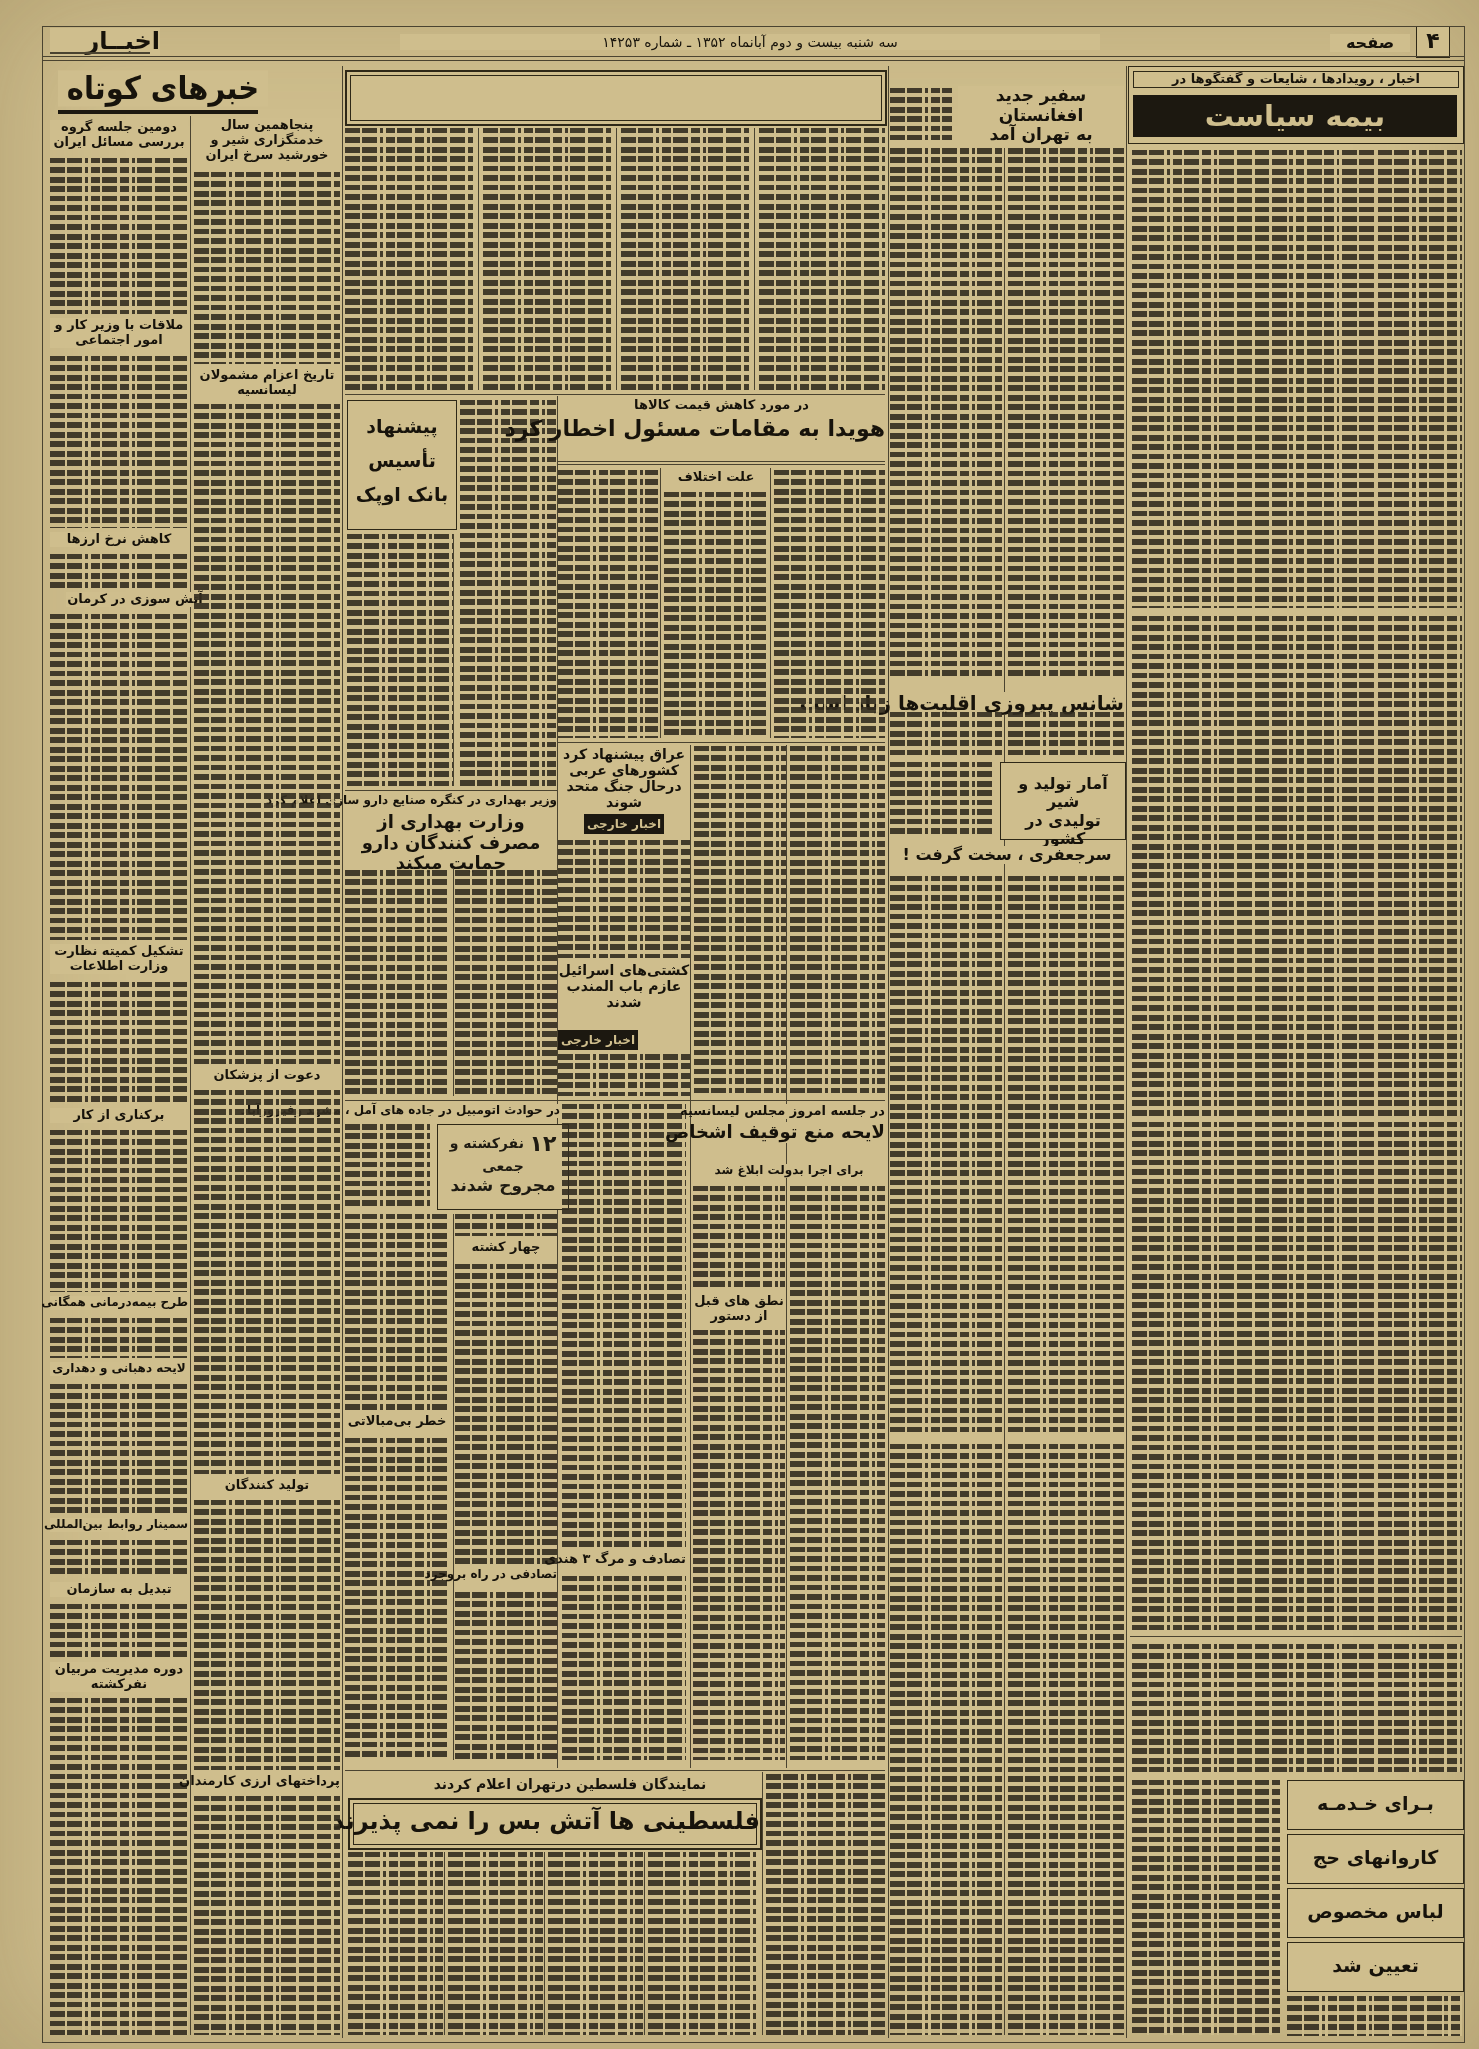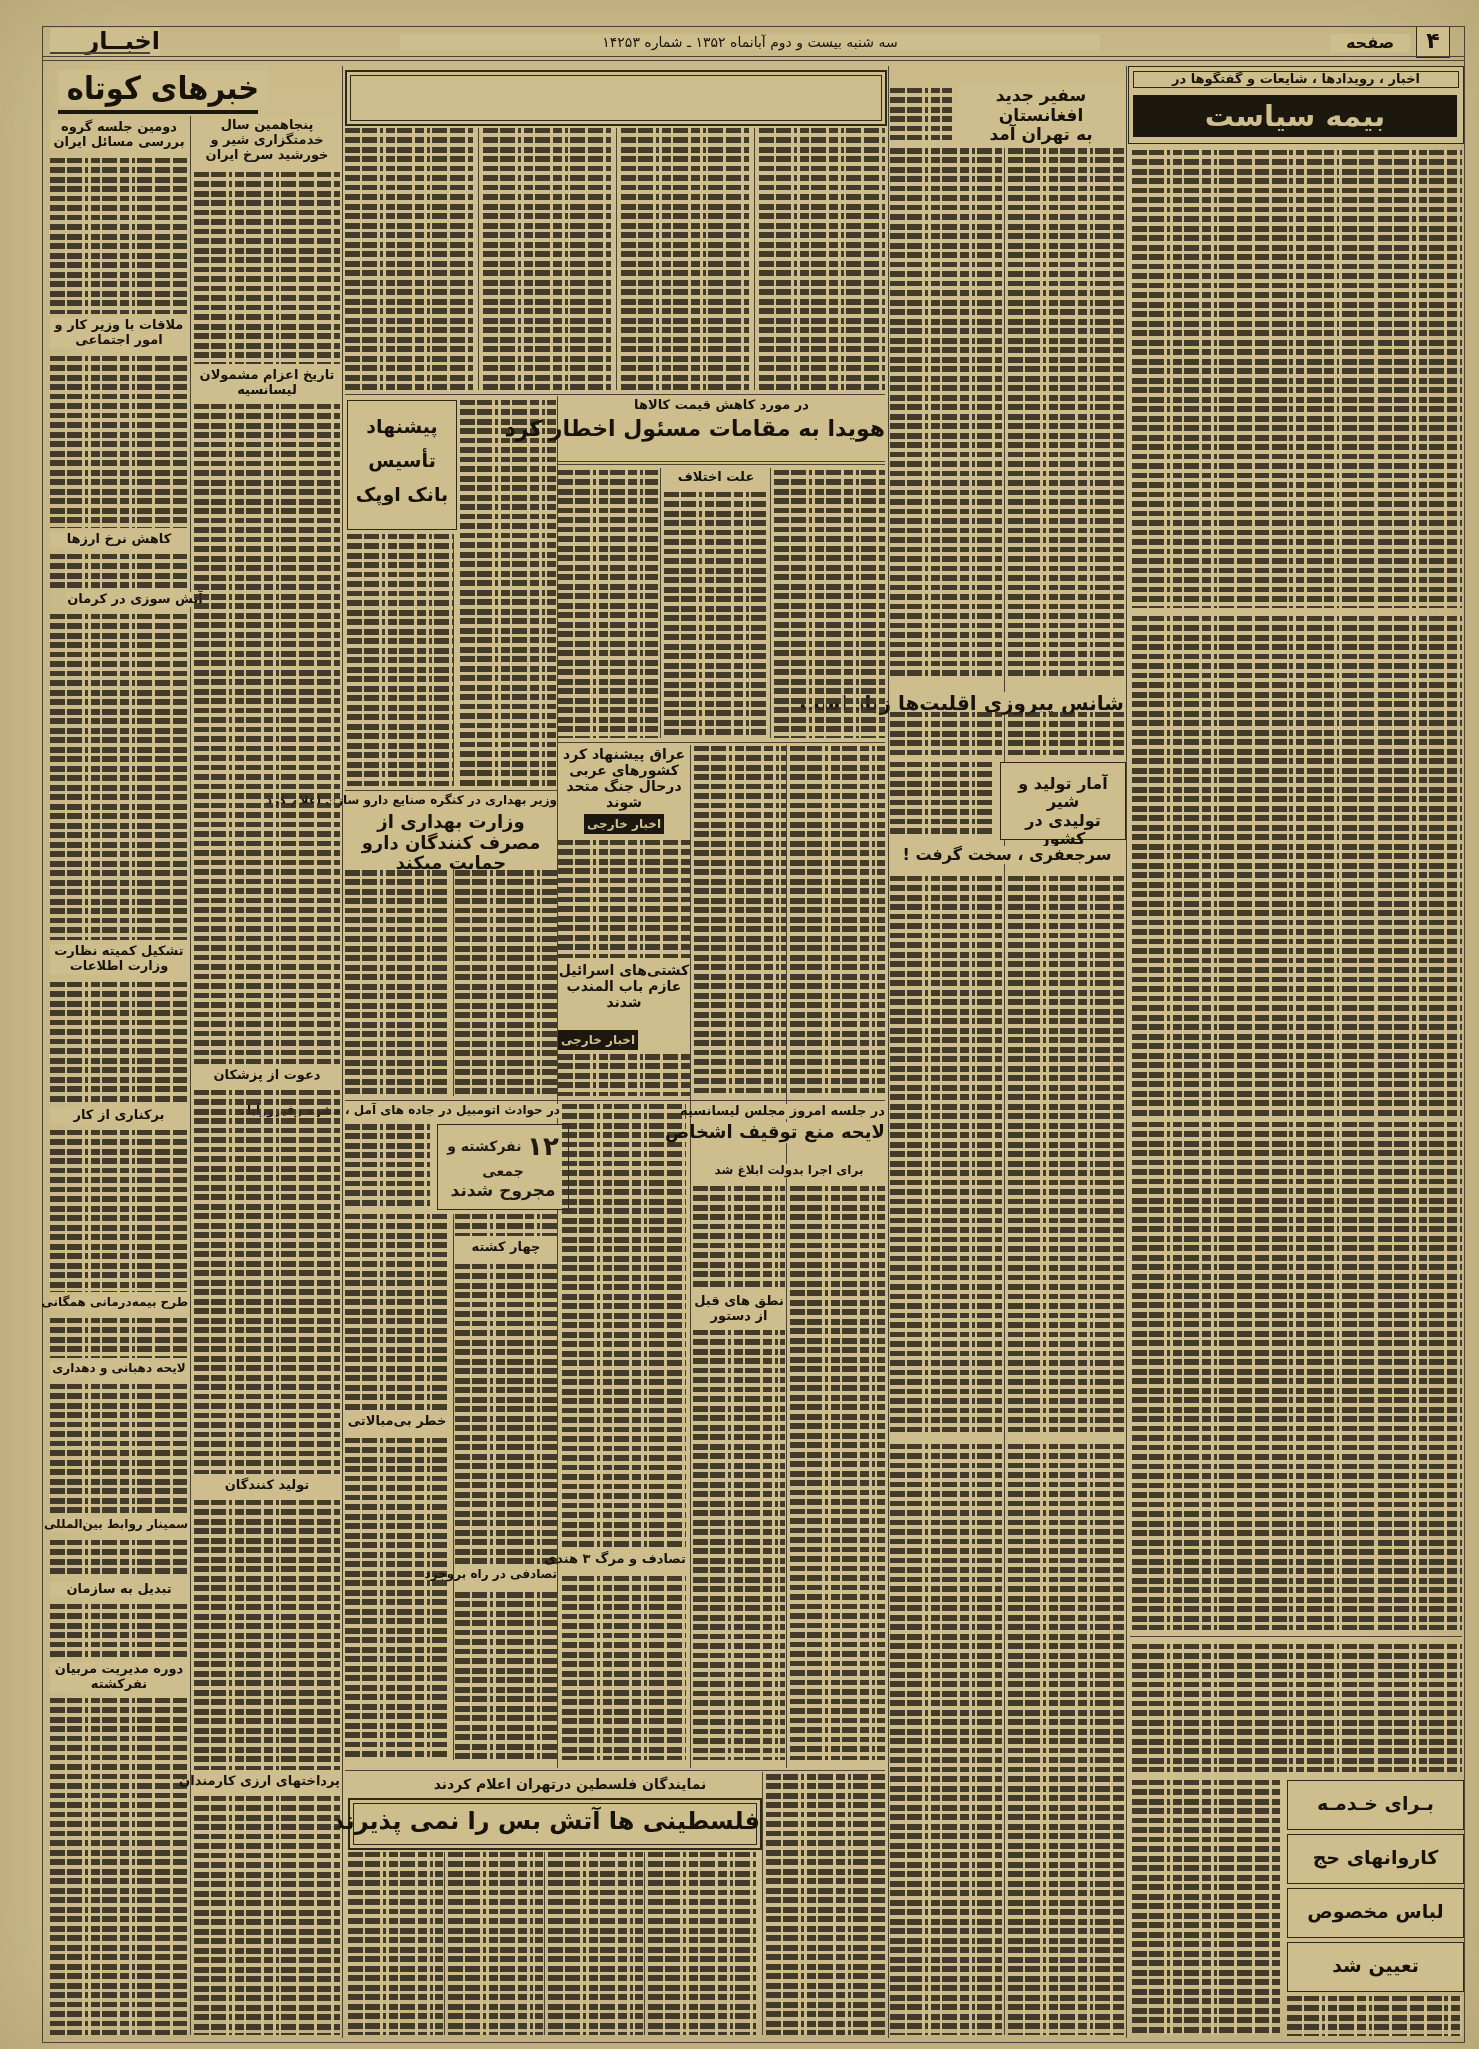--- a/index.html
+++ b/index.html
@@ -164,21 +164,21 @@
   <div class="h nowrap kick" style="left:345px;top:794px;width:212px;">وزیر بهداری در کنگره صنایع دارو سازی اعلام کرد</div>
   <div class="h" style="left:345px;top:812px;width:212px;font-size:18px;">وزارت بهداری از مصرف کنندگان دارو حمایت میکند</div>
   <div class="stx" style="left:345px;top:870px;width:104px;height:226px;"></div>
   <div class="stx" style="left:455px;top:870px;width:102px;height:226px;"></div>
   <div class="vr" style="left:453px;top:868px;height:228px;"></div>
   <div class="hr" style="left:345px;top:1100px;width:540px;"></div>
 
   <div class="h nowrap kick" style="left:345px;top:1104px;width:215px;">در حوادث اتومبیل در جاده های آمل ، مشهد وفیروزآباد</div>
   <div class="bx" style="left:437px;top:1124px;width:130px;height:84px;">
     <div style="position:absolute;left:0;top:6px;width:130px;text-align:center;font-weight:700;">
-      <span style="font-size:26px;vertical-align:middle;">۱۲</span>
+      <span style="font-size:22px;vertical-align:middle;">۱۲</span>
       <span style="font-size:14px;">نفرکشته و جمعی</span><br>
       <span style="font-size:17px;">مجروح شدند</span>
     </div>
   </div>
   <div class="stx" style="left:345px;top:1124px;width:86px;height:84px;"></div>
 
   <div class="stx" style="left:345px;top:1214px;width:104px;height:196px;"></div>
   <div class="h nowrap" style="left:345px;top:1414px;width:104px;font-size:13px;">خطر بی‌مبالاتی</div>
   <div class="stx" style="left:345px;top:1438px;width:104px;height:322px;"></div>
 

